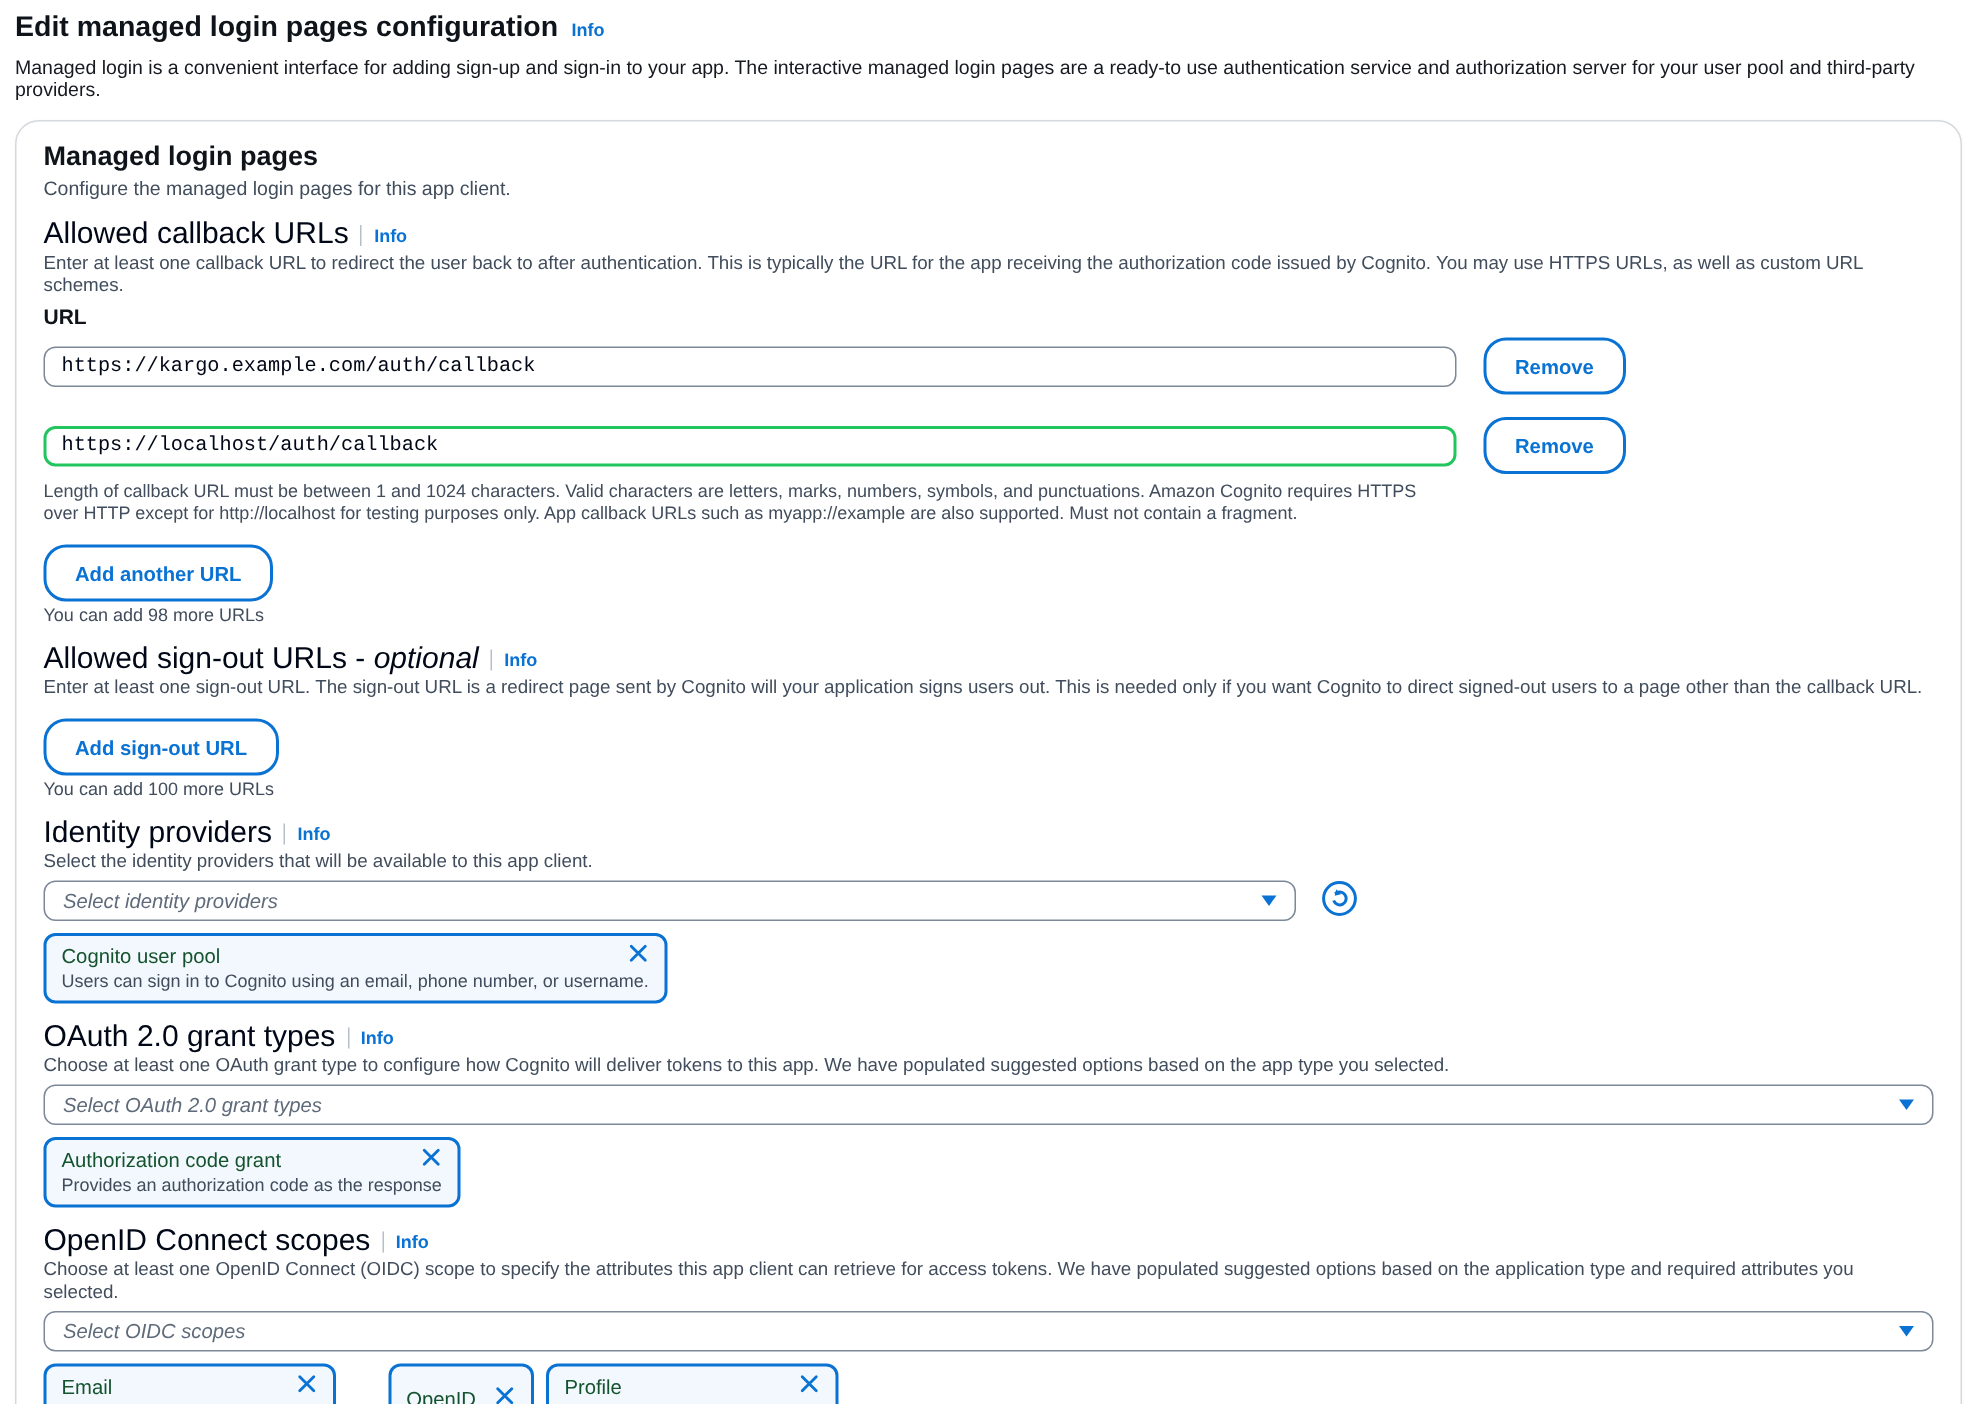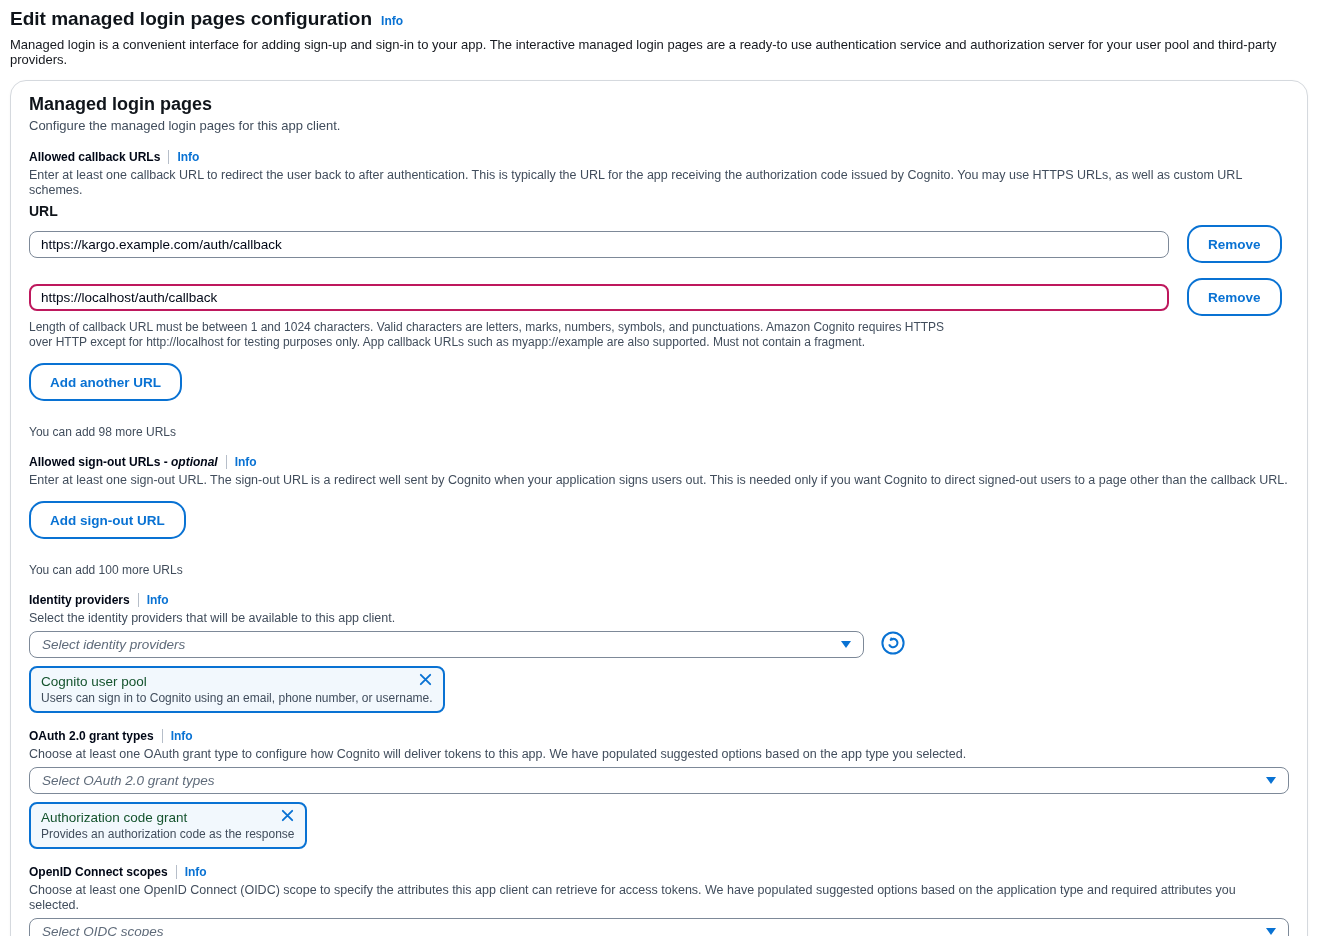--- a/index.html
+++ b/index.html
@@ -12,41 +12,41 @@
   .info-link { font-size: 12px; font-weight: 700; color: #0972d3; cursor: pointer; }
   .page-desc { margin-top: 7px; font-size: 13px; color: #16191f; }
 
   .card { margin: 13px 12px 0 10px; background: #fff; border: 1px solid #d5d9de;
     border-radius: 16px; padding: 13px 18px 18px 18px; box-shadow: 0 1px 3px rgba(0,7,22,.04); }
   .card-title { font-size: 18px; font-weight: 700; line-height: 21px; }
   .card-subtitle { font-size: 13px; color: #414d5c; margin-top: 3px; line-height: 16px; }
 
   .section { margin-top: 14px; }
   .sec-head { display: flex; align-items: center; gap: 8px; height: 17px; }
-  .sec-title { font-size: 12px; font-weight: 700; color: #000716; }
+  .sec-title { font-size: 20px; font-weight: 400; color: #000716; }
   .sec-title .opt { font-style: italic; }
   .vdiv { width: 1px; height: 14px; background: #b6bec9; }
   .sec-desc { font-size: 12.5px; color: #414d5c; margin-top: 3px; line-height: 15px; }
 
   .field-label { font-size: 14px; font-weight: 700; margin-top: 5px; line-height: 17px; }
   .url-row { display: flex; align-items: center; gap: 18px; margin-top: 5px; }
   .url-row + .url-row { margin-top: 15px; }
-  .text-input { width: 1140px; height: 27px; border: 1px solid #7d8998; border-radius: 8px;
-    padding: 0 11px; font-size: 13.5px; font-family: Liberation Sans, sans-serif;
+  .text-input { width: 942px; height: 27px; border: 1px solid #7d8998; border-radius: 8px;
+    padding: 0 11px; font-size: 13.5px; font-family: Liberation Mono, monospace;
     color: #000716; background: #fff; outline: none; }
-  .text-input.focused { border: 2px solid #be185d; padding: 0 10px; }
+  .text-input.focused { border: 2px solid #22c55e; padding: 0 10px; }
 
   .btn-secondary { display: inline-flex; align-items: center; justify-content: center;
     height: 38px; padding: 0 19px; border: 2px solid #0972d3; border-radius: 15px;
     background: #fff; color: #0972d3; font-size: 13.5px; font-weight: 700; cursor: pointer;
     font-family: "Liberation Sans", sans-serif; white-space: nowrap; }
 
   .constraint { font-size: 12px; color: #414d5c; line-height: 15px; margin-top: 4px; max-width: 938px; }
   .add-btn-wrap { margin-top: 13px; }
-  .remaining { font-size: 12px; color: #414d5c; margin-top: 24px; line-height: 14px; }
+  .remaining { font-size: 12px; color: #414d5c; margin-top: 2px; line-height: 14px; }
 
   .select-row { display: flex; align-items: center; gap: 17px; margin-top: 5px; }
   .select-box { display: flex; align-items: center; justify-content: space-between;
     height: 27px; border: 1px solid #7d8998; border-radius: 8px; padding: 0 12px;
     background: #fff; cursor: pointer; }
   .select-box.narrow { width: 835px; }
   .select-box.wide { width: 1262px; }
   .select-placeholder { font-size: 13.5px; font-style: italic; color: #5f6b7a; }
   .caret-down { width: 0; height: 0; border-left: 5px solid transparent;
     border-right: 5px solid transparent; border-top: 7px solid #0972d3; }
@@ -104,21 +104,21 @@
 
   <div class="section">
     <div class="sec-head">
       <span class="sec-title">
         <span>Allowed sign-out URLs -</span>
         <span class="opt">optional</span>
       </span>
       <span class="vdiv"></span>
       <span class="info-link">Info</span>
     </div>
-    <div class="sec-desc">Enter at least one sign-out URL. The sign-out URL is a redirect well sent by Cognito when your application signs users out. This is needed only if you want Cognito to direct signed-out users to a page other than the callback URL.</div>
+    <div class="sec-desc">Enter at least one sign-out URL. The sign-out URL is a redirect page sent by Cognito will your application signs users out. This is needed only if you want Cognito to direct signed-out users to a page other than the callback URL.</div>
     <div class="add-btn-wrap">
       <button class="btn-secondary">Add sign-out URL</button>
     </div>
     <div class="remaining">You can add 100 more URLs</div>
   </div>
 
   <div class="section">
     <div class="sec-head">
       <span class="sec-title">Identity providers</span>
       <span class="vdiv"></span>

